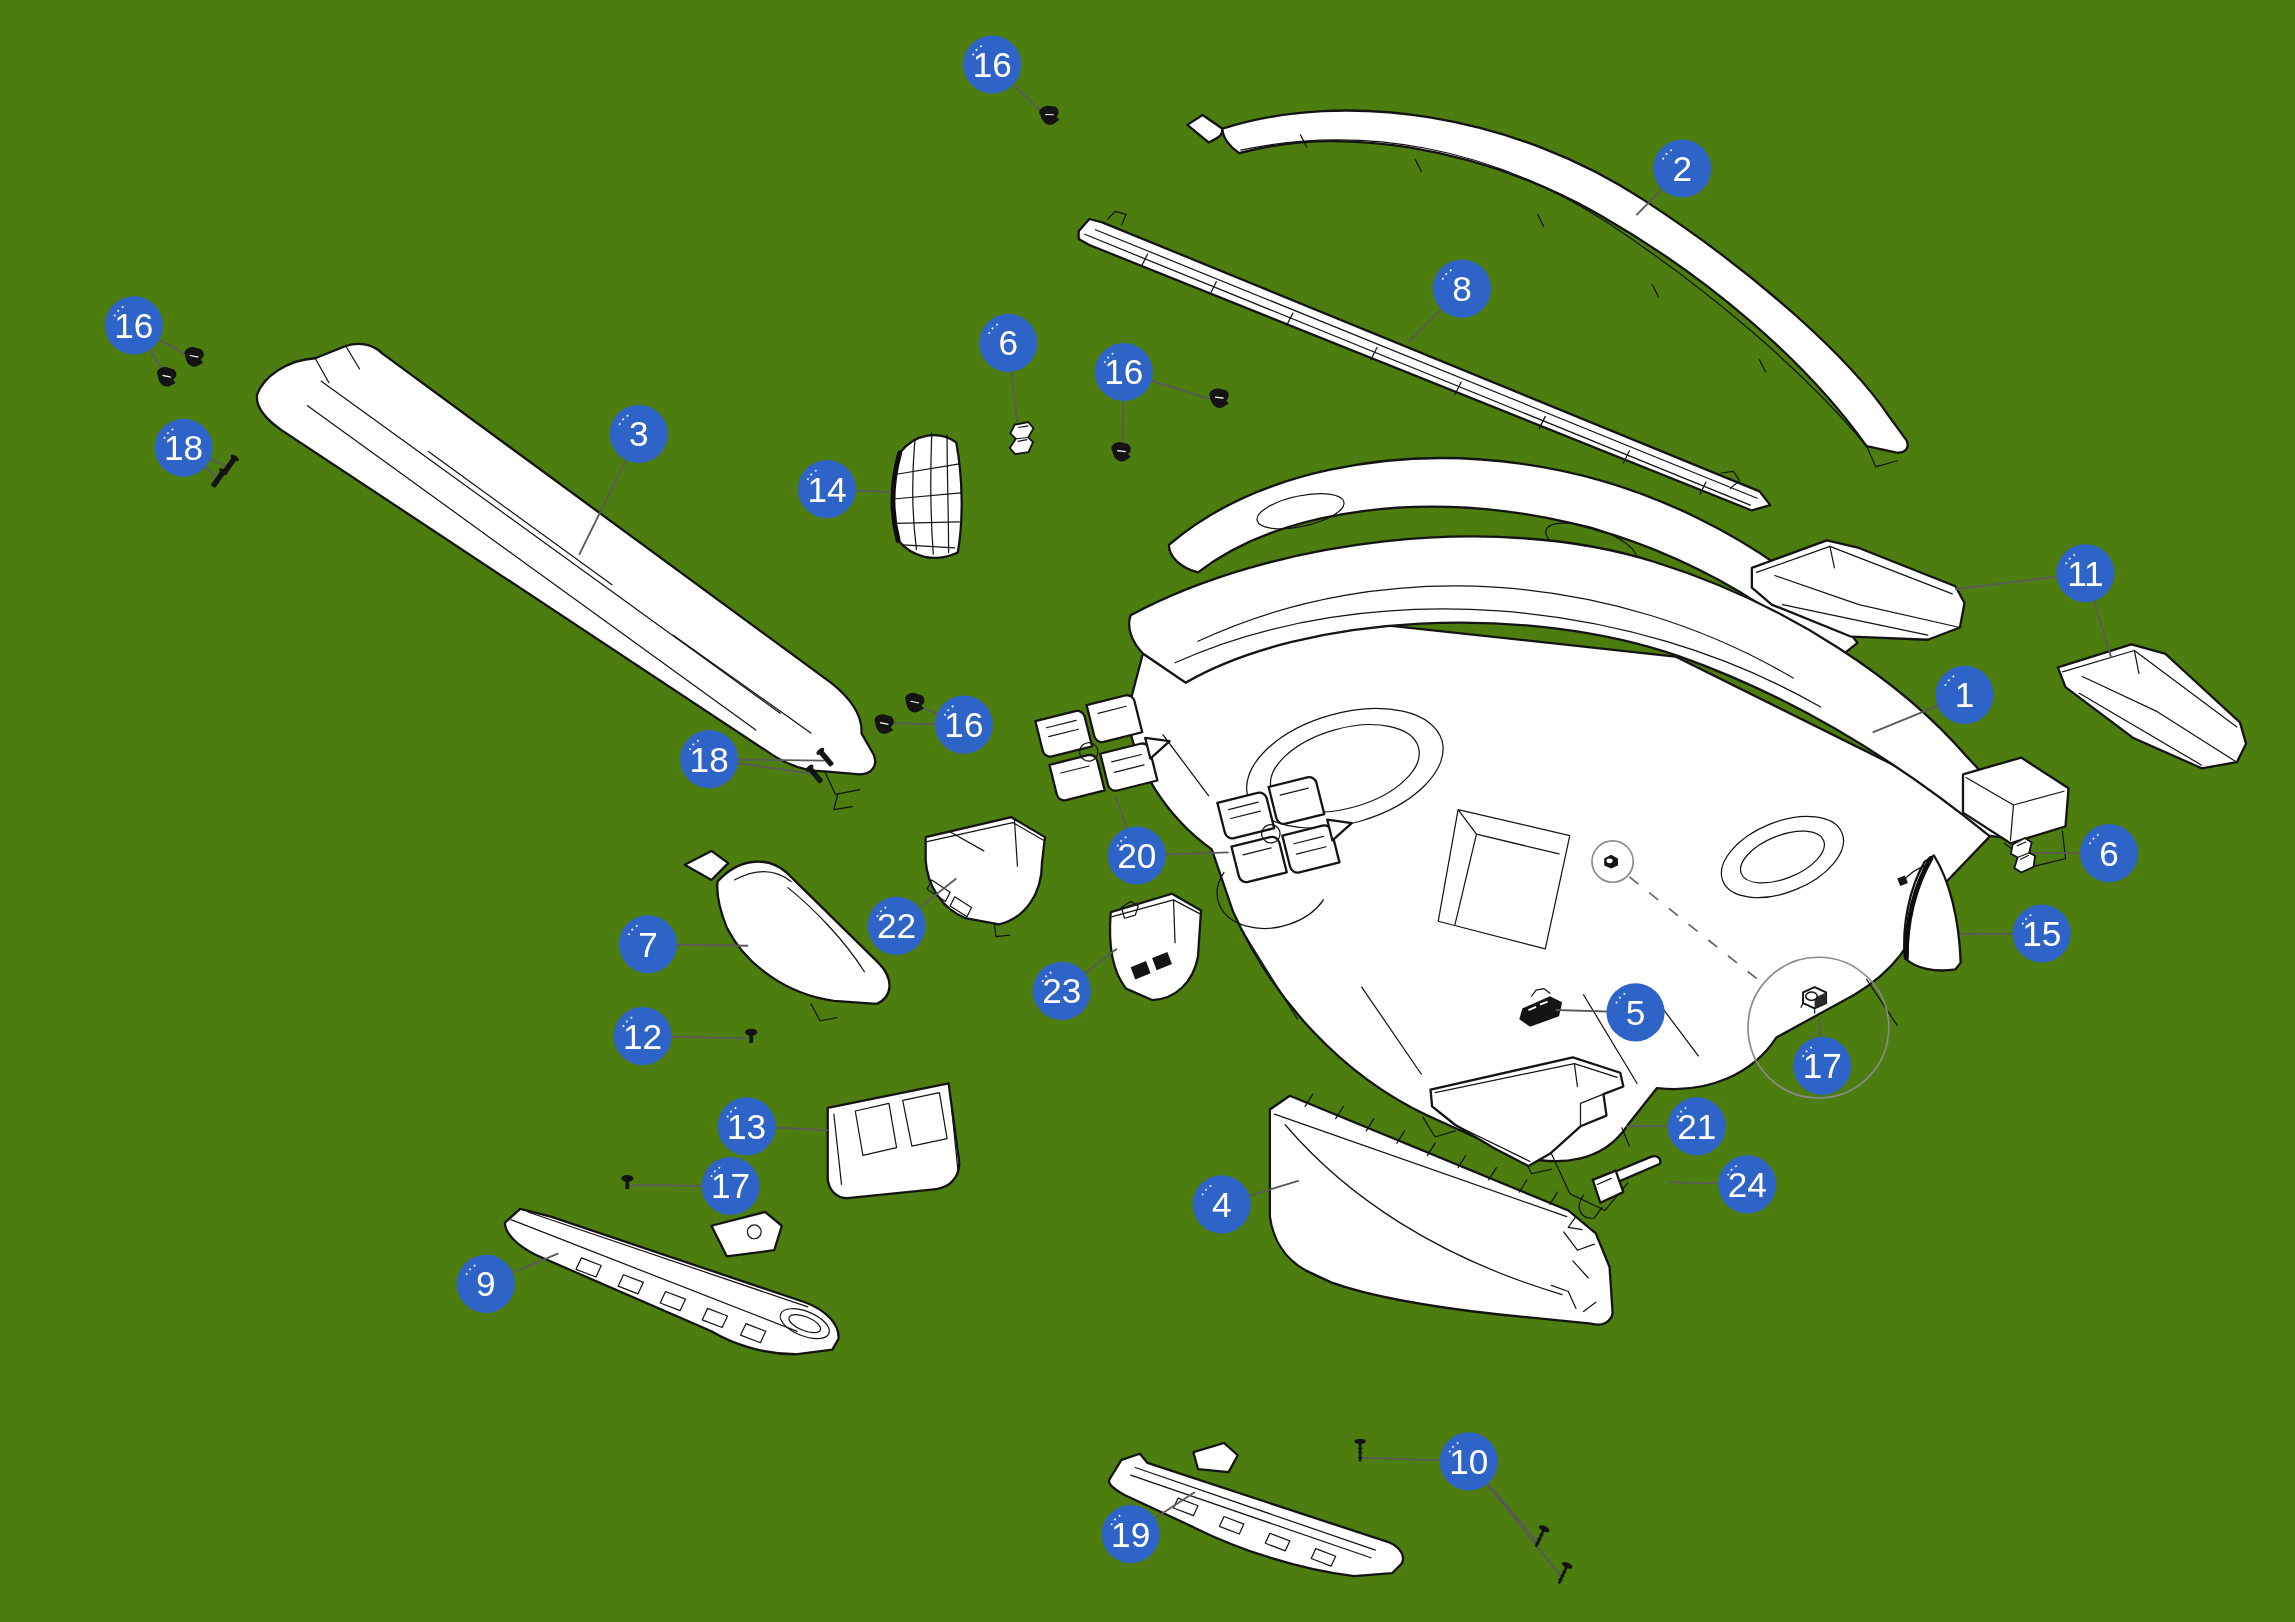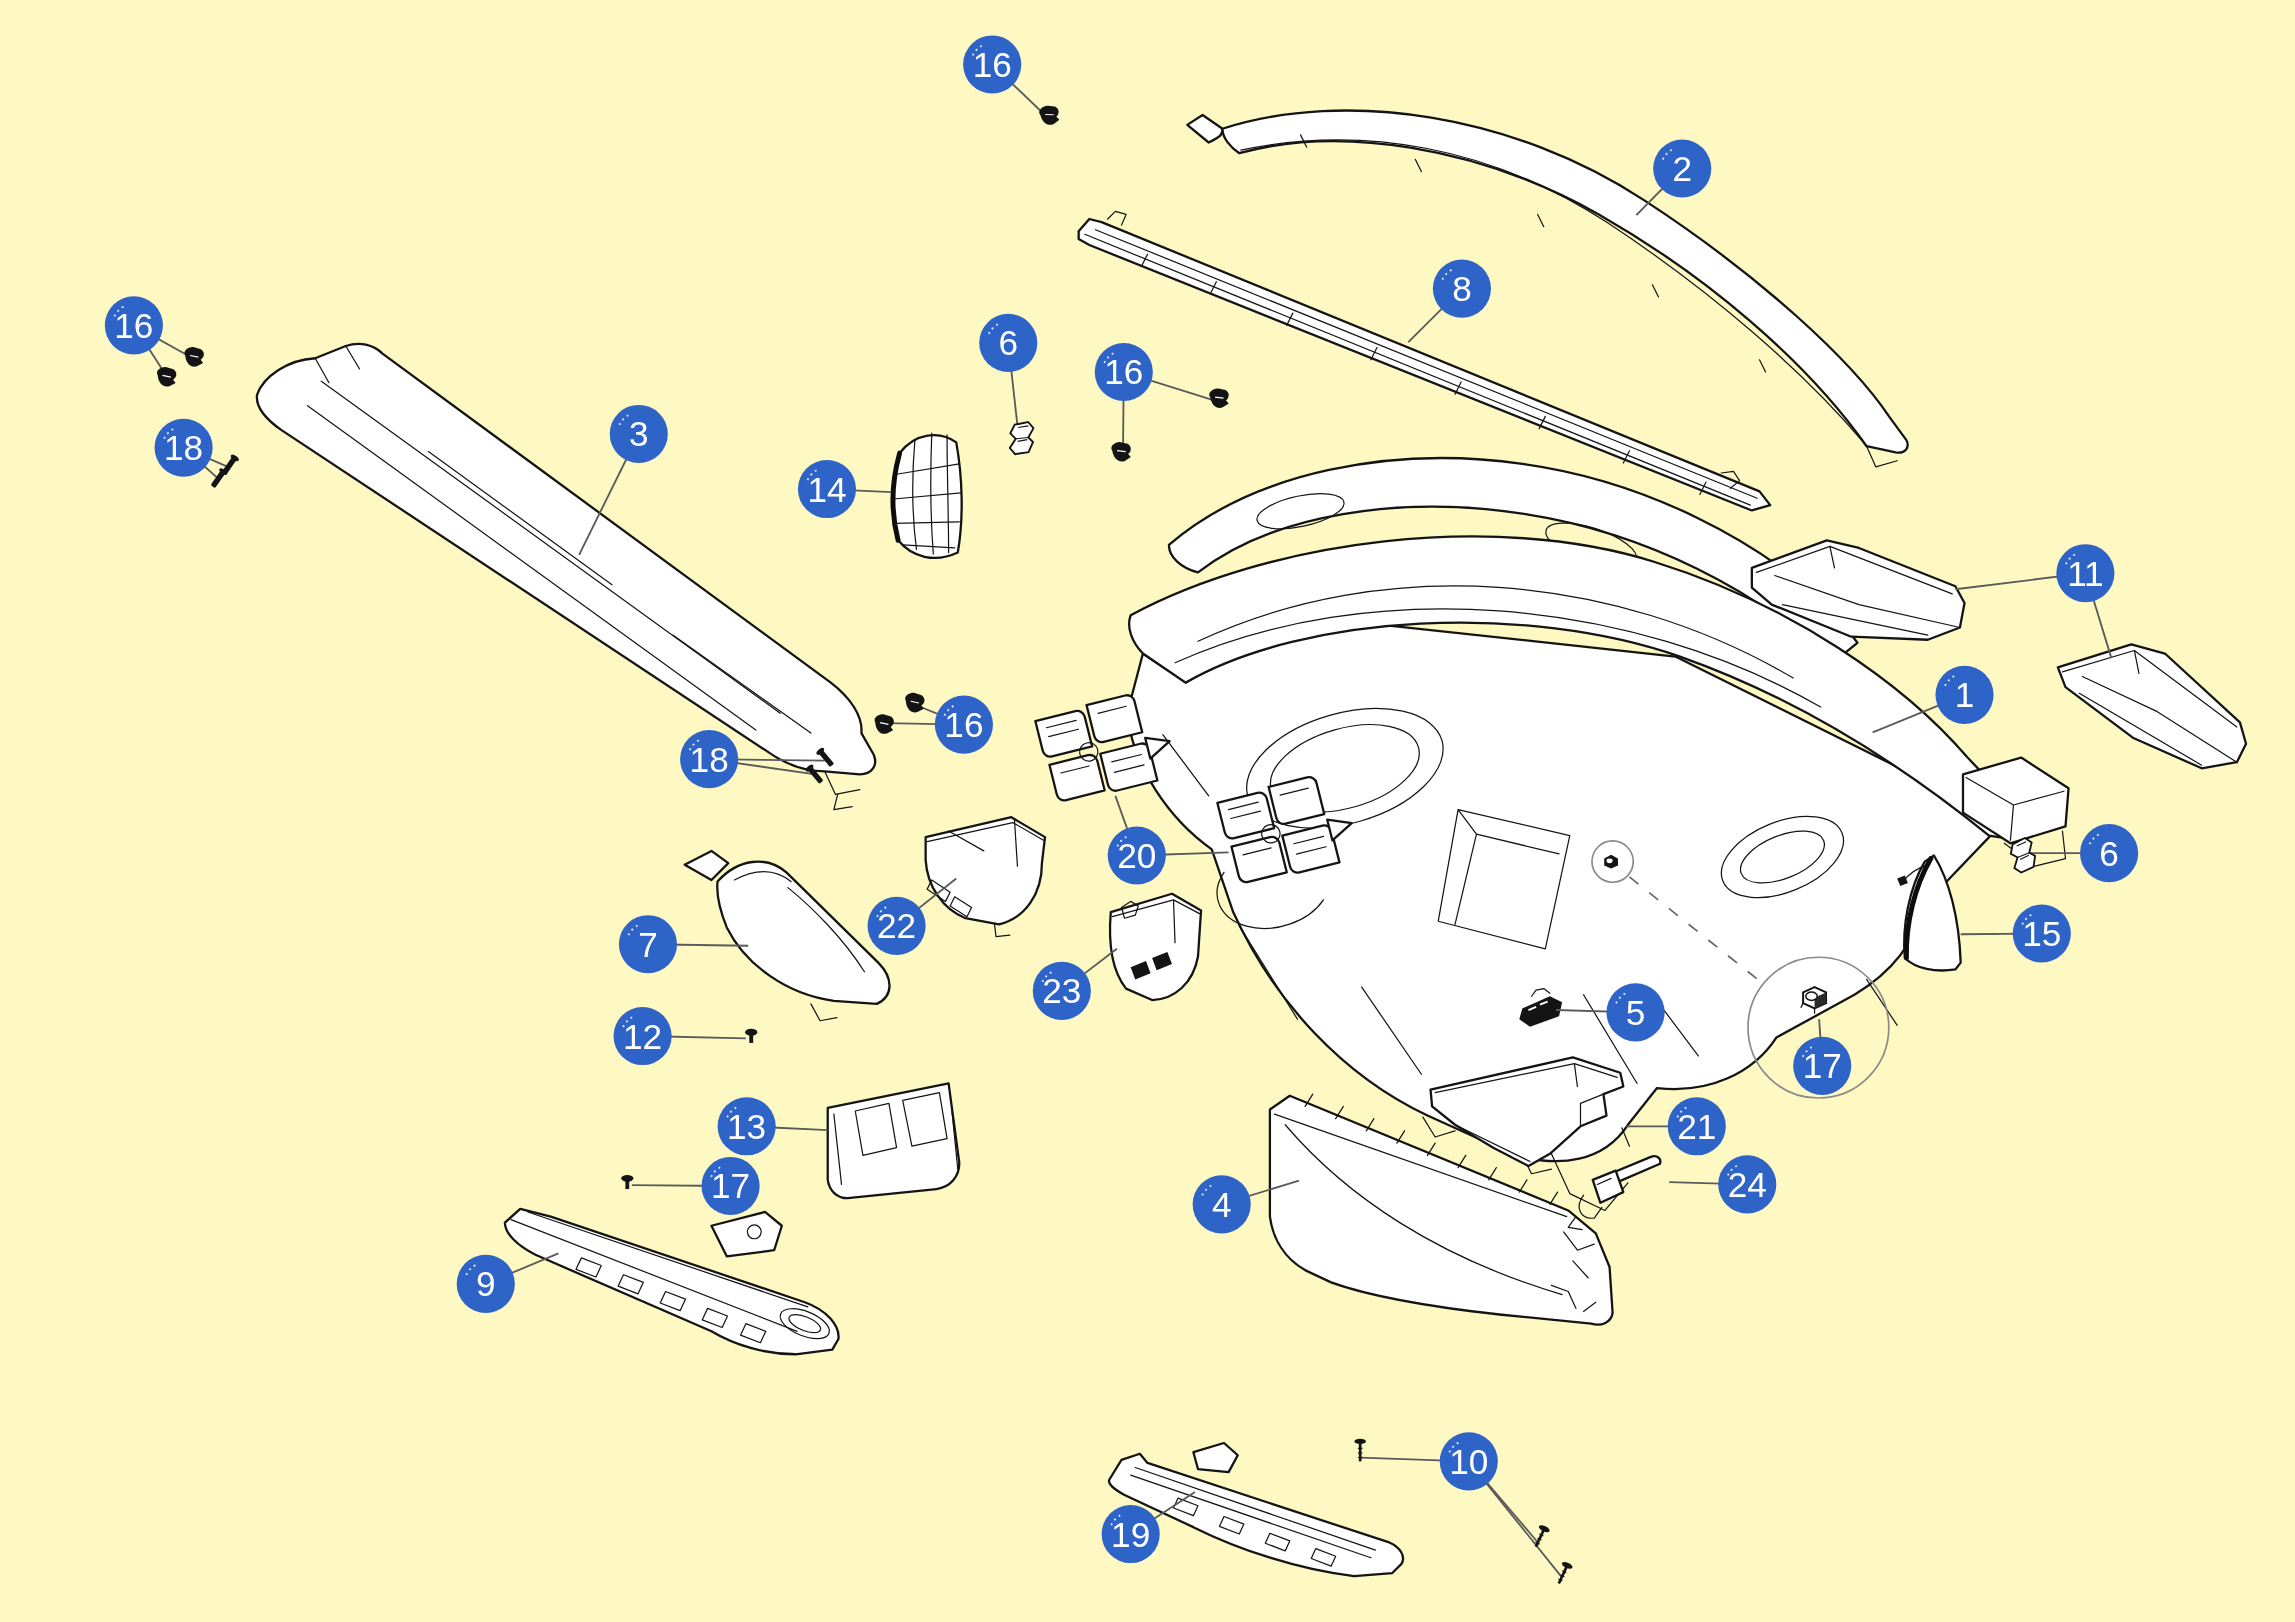--- a/index.html
+++ b/index.html
@@ -1,16 +1,16 @@
 <!DOCTYPE html>
 <html style="font-size:12.2px"><head>
 <meta charset="utf-8">
 <style>
   html,body{margin:0;padding:0;background:#ffffff;}
-  #stage{position:relative;width:2295px;height:1623px;background:#fef9c3;overflow:hidden;}
+  #stage{position:relative;width:2295px;height:1623px;background:#4d7c0f;overflow:hidden;}
   svg{position:absolute;left:0;top:0;}
   .art{stroke:#141414;fill:#ffffff;stroke-width:3;stroke-linejoin:round;stroke-linecap:round;}
   .art-thin{stroke:#141414;fill:none;stroke-width:1.6;stroke-linejoin:round;stroke-linecap:round;}
   .art-bold{stroke:#0d0d0d;fill:none;stroke-width:6.5;stroke-linecap:round;}
   .dark{fill:#141414;stroke:none;}
   text.badge-num{font-family:"Liberation Sans","DejaVu Sans",sans-serif;}
 </style>
 </head>
 <body>
 

